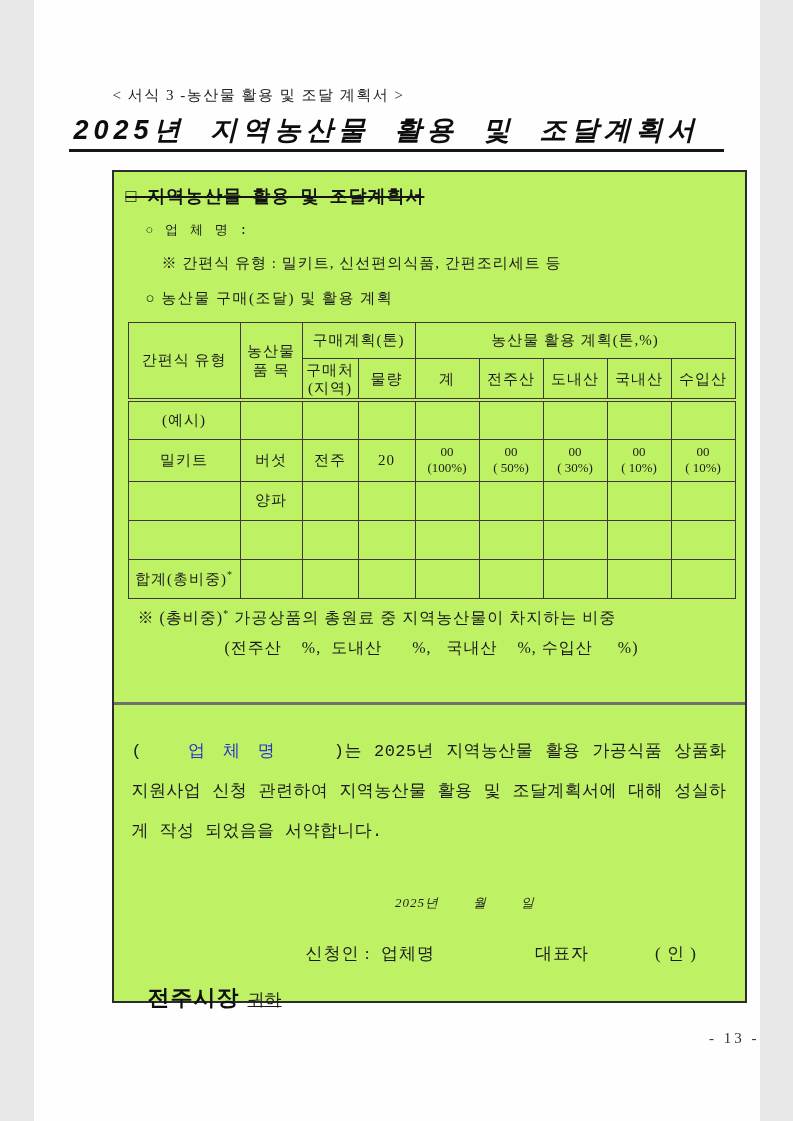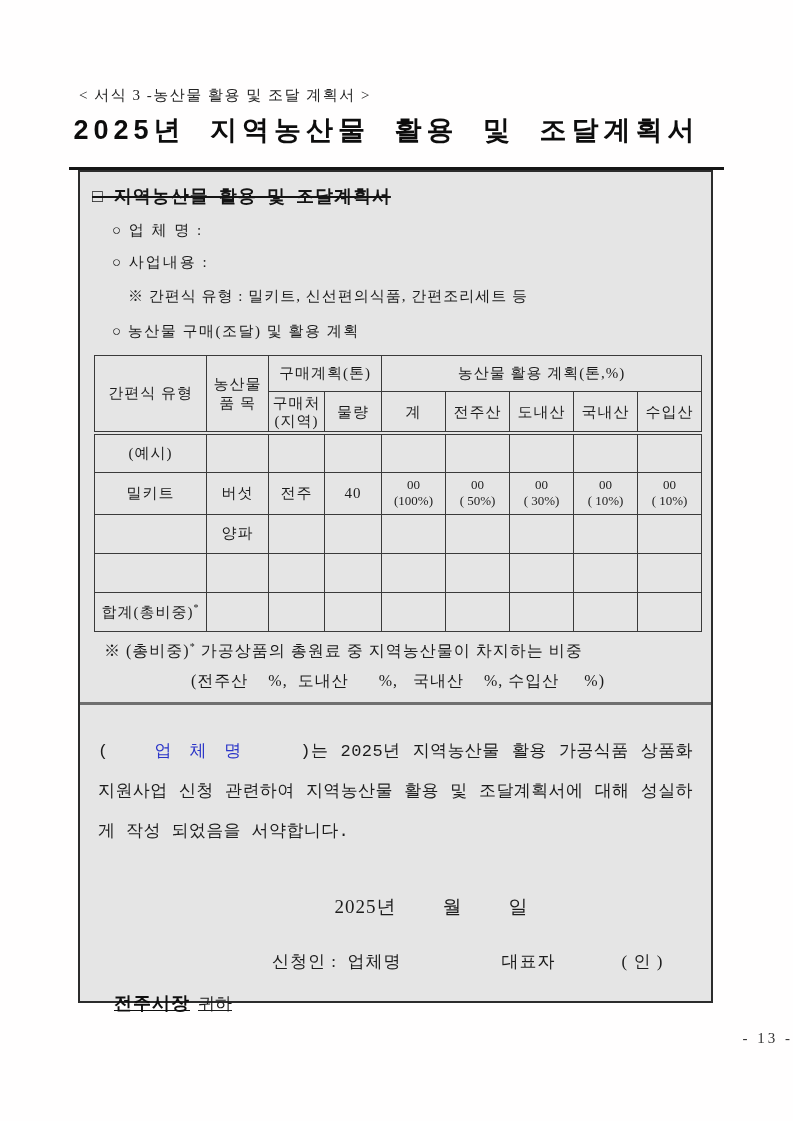--- a/index.html
+++ b/index.html
@@ -1,46 +1,47 @@
 <!DOCTYPE html>
 <html><head>
 <meta charset="utf-8">
 <style>
   html,body { margin:0; padding:0; background:#e8e8e8; }
   .page {
-    position:relative; width:793px; height:1121px; margin:0 auto;
+    position:relative; width:726px; height:1121px; margin:0 auto;
     background:#fffefe; color:#1c1c1c;
     font-family:"Liberation Serif","DejaVu Serif",serif;
     overflow:hidden;
   }
   .form-label {
     position:absolute; left:79px; top:86px;
     font-size:15px; letter-spacing:1.5px; color:#222;
   }
   .title-wrap { position:absolute; left:0; right:0; top:112px; text-align:center; }
   .title {
     display:inline-block;
     font-family:"Liberation Sans","DejaVu Sans",sans-serif;
     font-weight:bold; font-size:27px; letter-spacing:5px; word-spacing:12px;
     color:#0d0d0d;
     border-bottom:3px solid #161616;
-    padding:0 24px 19px 4px;
+    padding:0 24px 1px 4px;
+    font-style:italic;
   }
   .form-box {
     position:absolute; left:78px; top:170px; width:635px; height:833px;
-    border:2px solid #2c2c2c; box-sizing:border-box; background:#e5e5e5;
+    border:2px solid #2c2c2c; box-sizing:border-box; background:#bef264;
   }
   .section-top { height:530px; box-sizing:border-box; padding:10px 12px 0 12px; }
   .heading-struck {
     font-family:"Liberation Sans","DejaVu Sans",sans-serif;
     font-weight:bold; font-size:18px; letter-spacing:1px; word-spacing:4px;
     text-decoration:line-through; text-decoration-thickness:2px;
     color:#141414; margin:2px 0 0 0;
   }
-  .field-line { font-size:15px; letter-spacing:2px; margin:13px 0 0 20px; color:#1a1a1a; }
+  .field-line { font-size:13px; letter-spacing:2px; margin:13px 0 0 20px; color:#1a1a1a;font-family:Liberation Mono, monospace; }
   .type-note { font-size:15px; letter-spacing:1px; margin:15px 0 16px 36px; color:#1a1a1a; }
   .plan-heading { font-size:15px; letter-spacing:1.5px; margin:15px 0 0 20px; color:#1a1a1a; }
 
   table.plan {
     border-collapse:collapse; table-layout:fixed; margin:14px 0 0 2px;
     width:607px; font-size:15px;
   }
   table.plan th, table.plan td {
     border:1px solid #3a3a3a; text-align:center; vertical-align:middle;
     font-weight:normal; padding:1px 2px; white-space:pre-line;
@@ -55,49 +56,48 @@
   table.plan sup, .fn sup { font-size:10px; }
 
   .fn { margin:9px 0 0 12px; font-size:16px; letter-spacing:1px; color:#1a1a1a; }
   .fn-percents { margin:9px 0 12px 99px; font-size:16px; white-space:pre; letter-spacing:1px; color:#1a1a1a; }
 
   .divider { border-top:3px solid #6f6f6f; }
 
   .section-bottom { box-sizing:border-box; padding:27px 16px 0 16px; }
   .declaration { font-size:17px; line-height:2.35; letter-spacing:0.4px; margin:0 2px; text-align:justify;font-family:Liberation Mono, monospace; }
   .company-blank { color:#2b35c8; margin:0 56px 0 46px; letter-spacing:3px; }
-  .date-line { margin-top:42px; text-align:center; padding-left:72px; font-size:19px; white-space:pre; letter-spacing:1px; }
+  .date-line { margin-top:42px; text-align:center; padding-left:72px; font-size:13px; white-space:pre; letter-spacing:1px;font-style:italic; }
   .applicant-line { margin-top:30px; display:flex; padding-left:176px; font-size:17px; letter-spacing:1px; }
   .applicant-line .rep { margin-left:100px; }
   .applicant-line .seal { margin-left:66px; }
   .recipient-line { margin:18px 0 0 18px; }
   .recipient {
     font-family:"Liberation Sans","DejaVu Sans",sans-serif;
-    font-weight:bold; font-size:18px; letter-spacing:1px; color:#0f0f0f;text-decoration:underline;
+    font-weight:bold; font-size:22px; letter-spacing:1px; color:#0f0f0f;
   }
   .recipient-suffix { font-size:17px; margin-left:8px;text-decoration:underline; }
   .footer { position:absolute; left:0; right:0; top:1030px; text-align:right; font-size:15px; letter-spacing:3px; color:#333; }
 </style>
 </head>
 <body>
 
 <div class="page">
 
   <div class="form-label">&lt; 서식 3 -농산물 활용 및 조달 계획서 &gt;</div>
 
   <div class="title-wrap">
     <span class="title">2025년 지역농산물 활용 및 조달계획서</span>
   </div>
 
   <div class="form-box">
 
     <div class="section-top">
       <div class="heading-struck">□ 지역농산물 활용 및 조달계획서</div>
       <div class="field-line">○ 업 체 명 :</div>
-      <div class="field-line">○ 사업내용 :</div>
       <div class="type-note">※ 간편식 유형 : 밀키트, 신선편의식품, 간편조리세트 등</div>
       <div class="plan-heading">○ 농산물 구매(조달) 및 활용 계획</div>
 
       <table class="plan">
         <colgroup>
           <col style="width:112px">
             <col style="width:62px">
             <col style="width:56px">
           <col style="width:57px">
             <col style="width:64px">
@@ -134,21 +134,21 @@
               <td></td>
               <td></td>
               <td></td>
               <td></td>
               <td></td>
             </tr>
             <tr class="tall">
               <td>밀키트</td>
               <td>버섯</td>
               <td>전주</td>
-              <td>40</td>
+              <td>20</td>
               <td class="pct">00
 (100%)</td>
               <td class="pct">00
 ( 50%)</td>
               <td class="pct">00
 ( 30%)</td>
               <td class="pct">00
 ( 10%)</td>
               <td class="pct">00
 ( 10%)</td>

